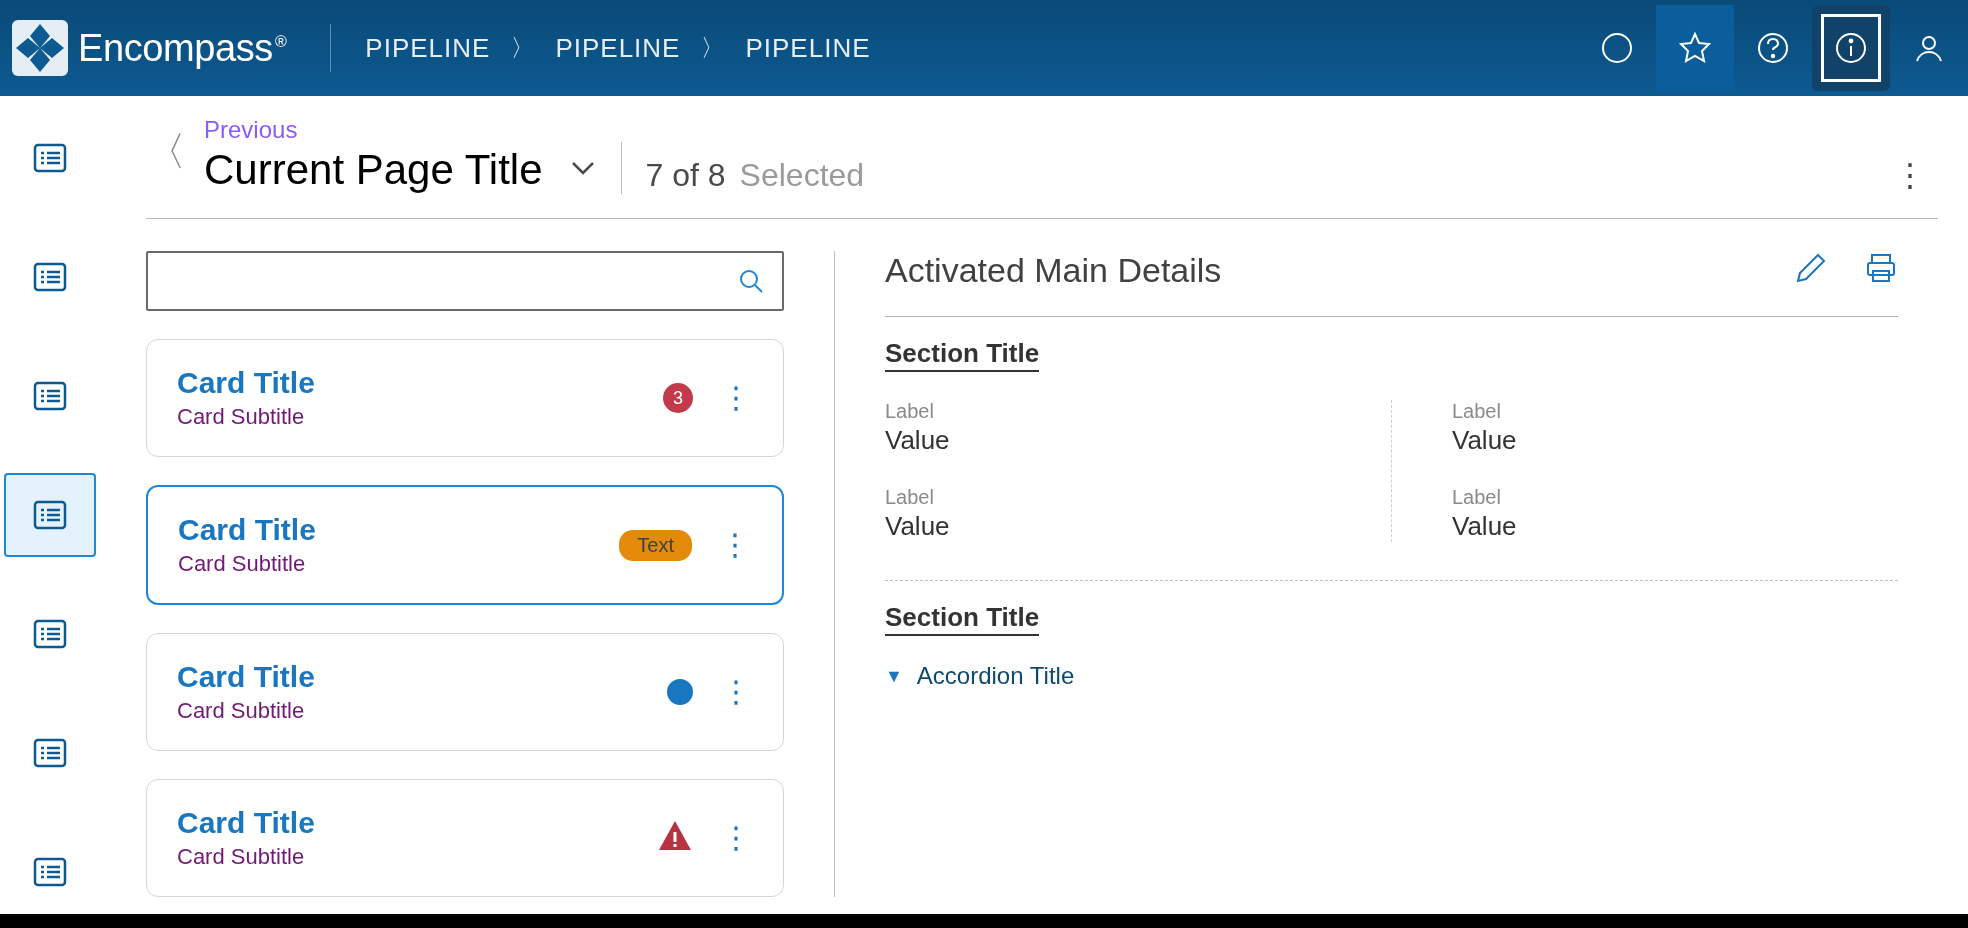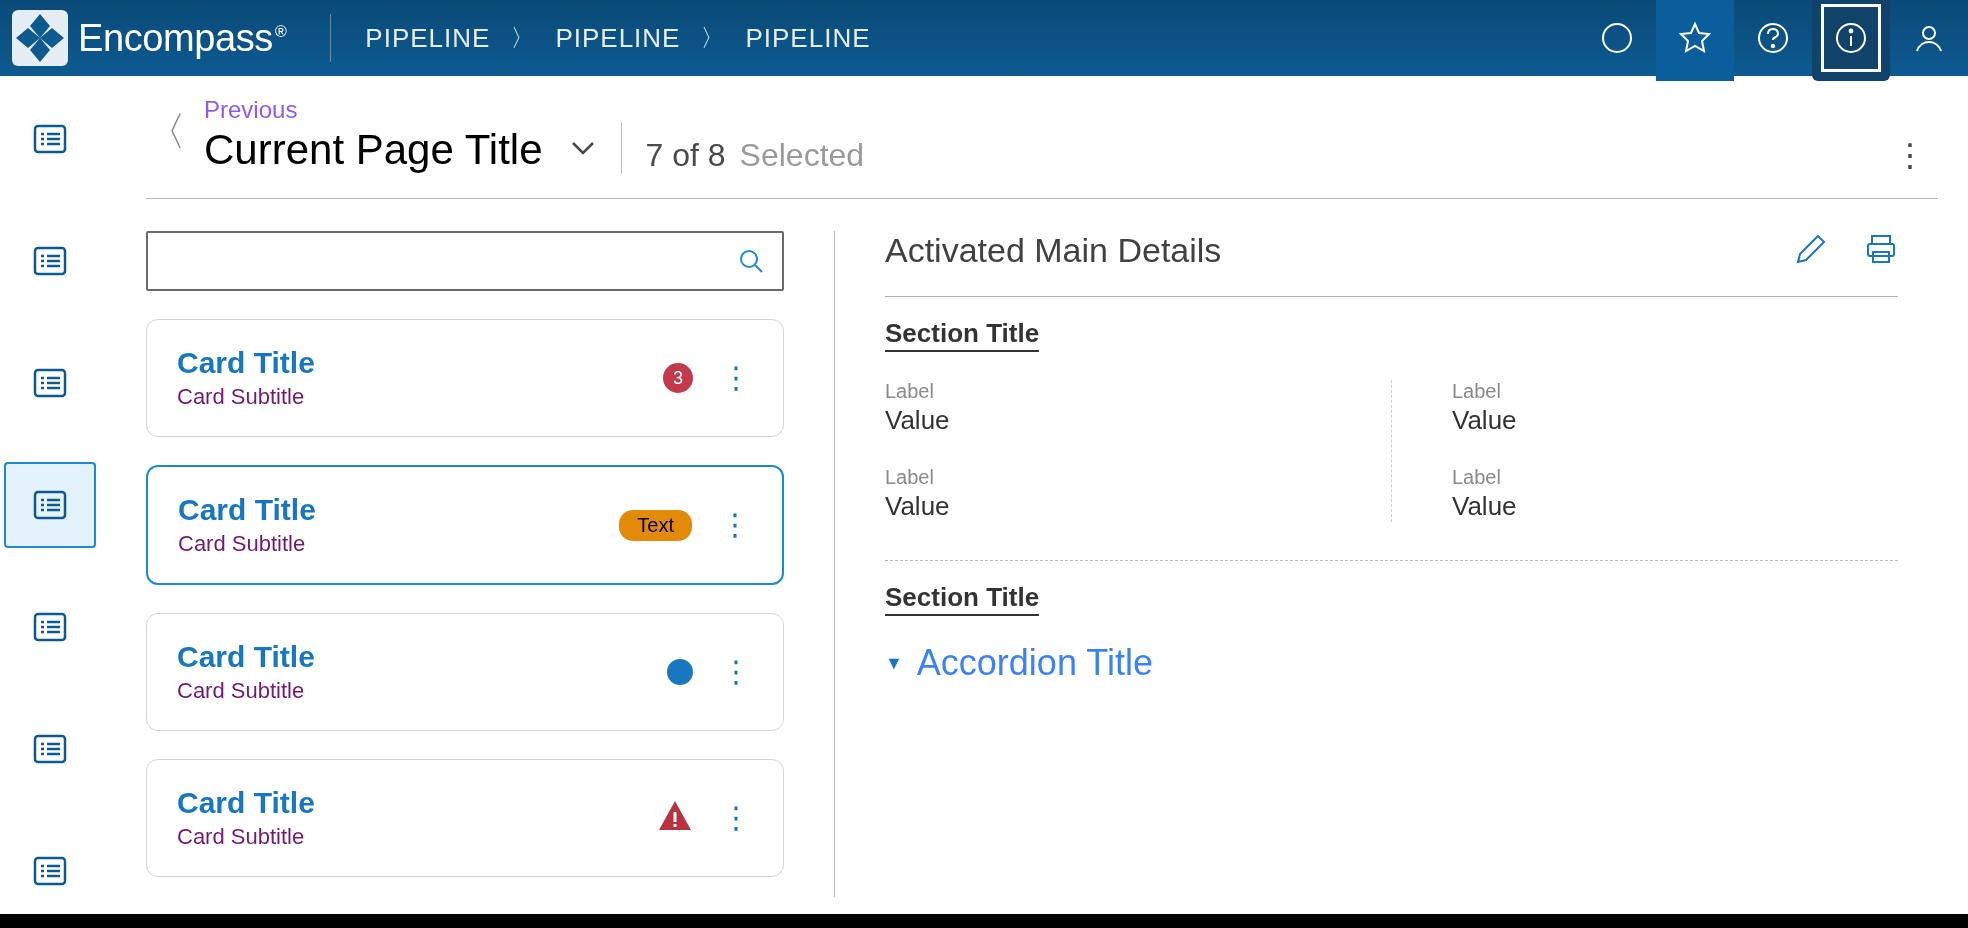--- a/index.html
+++ b/index.html
@@ -1,21 +1,21 @@
 <!DOCTYPE html>
 <html><head>
 <meta charset="utf-8">
 <style>
   * { box-sizing: border-box; margin: 0; padding: 0; font-family: -apple-system, BlinkMacSystemFont, "Segoe UI", Arial, sans-serif; }
   html, body { width: 1968px; height: 928px; background: #fff; }
   body { display: flex; flex-direction: column; }
 
   
   .topbar {
-    height: 76px;
+    height: 96px;
     background: linear-gradient(180deg, #0a4a78 0%, #0d5a91 100%);
     display: flex;
     align-items: center;
     color: #fff;
     padding: 0 0 0 12px;
   }
   .logo-group { display: flex; align-items: center; gap: 10px; }
   .logo-mark {
     width: 56px; height: 56px;
     display: inline-block;
@@ -102,34 +102,34 @@
   .card-title { font-size: 30px; color: #1976c0; font-weight: 600; }
   .card-sub { font-size: 22px; color: #701a75; margin-top: 4px; }
   .card-ind { display: flex; align-items: center; gap: 28px; }
   .kebab { color: #1976c0; font-size: 30px; letter-spacing: 2px; line-height: 0.6; }
   .badge-count {
     width: 30px; height: 30px; border-radius: 50%;
     background: #c23a4b; color: #fff; font-size: 18px;
     display: flex; align-items: center; justify-content: center;
   }
   .badge-pill {
-    background: #e48a0b; color: #000000; font-size: 20px;
+    background: #e48a0b; color: #404040; font-size: 20px;
     padding: 4px 18px; border-radius: 14px;
   }
   .badge-dot {
     width: 26px; height: 26px; border-radius: 50%; background: #1976c0;
   }
   .badge-warn { color: #b93240; }
   .badge-warn svg { width: 36px; height: 36px; }
 
   
   .col-divider { width: 1px; background: #bdbdbd; }
   .right-col { flex: 1; padding-right: 40px; }
   .detail-header {
-    display: flex; align-items: flex-end; padding-bottom: 26px;
+    display: flex; align-items: flex-start; padding-bottom: 26px;
     border-bottom: 1px solid #b0b0b0;
   }
   .detail-title { font-size: 34px; color: #414141; }
   .detail-header-spacer { flex: 1; }
   .detail-actions { display: flex; gap: 36px; color: #1976c0; }
   .detail-actions svg { width: 34px; height: 34px; }
 
   .section { margin-top: 21px; }
   .section-title {
     font-size: 26px; font-weight: 700; color: #333;
@@ -142,21 +142,21 @@
   }
   .field-col { flex: 1; }
   .field-col:first-child { border-right: 1px dashed #cfcfcf; padding-right: 60px; }
   .field-col:last-child { padding-left: 60px; }
   .field { margin-bottom: 30px; }
   .field-label { font-size: 20px; color: #8a8a8a; }
   .field-value { font-size: 26px; color: #333; margin-top: 2px; }
 
   .accordion { margin-top: 26px; display: flex; align-items: center; gap: 14px; }
   .accordion .tri { color: #1976c0; font-size: 18px; }
-  .accordion .acc-title { font-size: 36px; color: #3b82f6; }
+  .accordion .acc-title { font-size: 24px; color: #0c4a6e; }
 
   .bottom-bar { height: 14px; background: #000; width: 100%; }
 </style>
 </head>
 <body>
 
 <div class="topbar">
   <div class="logo-group">
     <span class="logo-mark">
       <svg viewBox="0 0 56 56">

